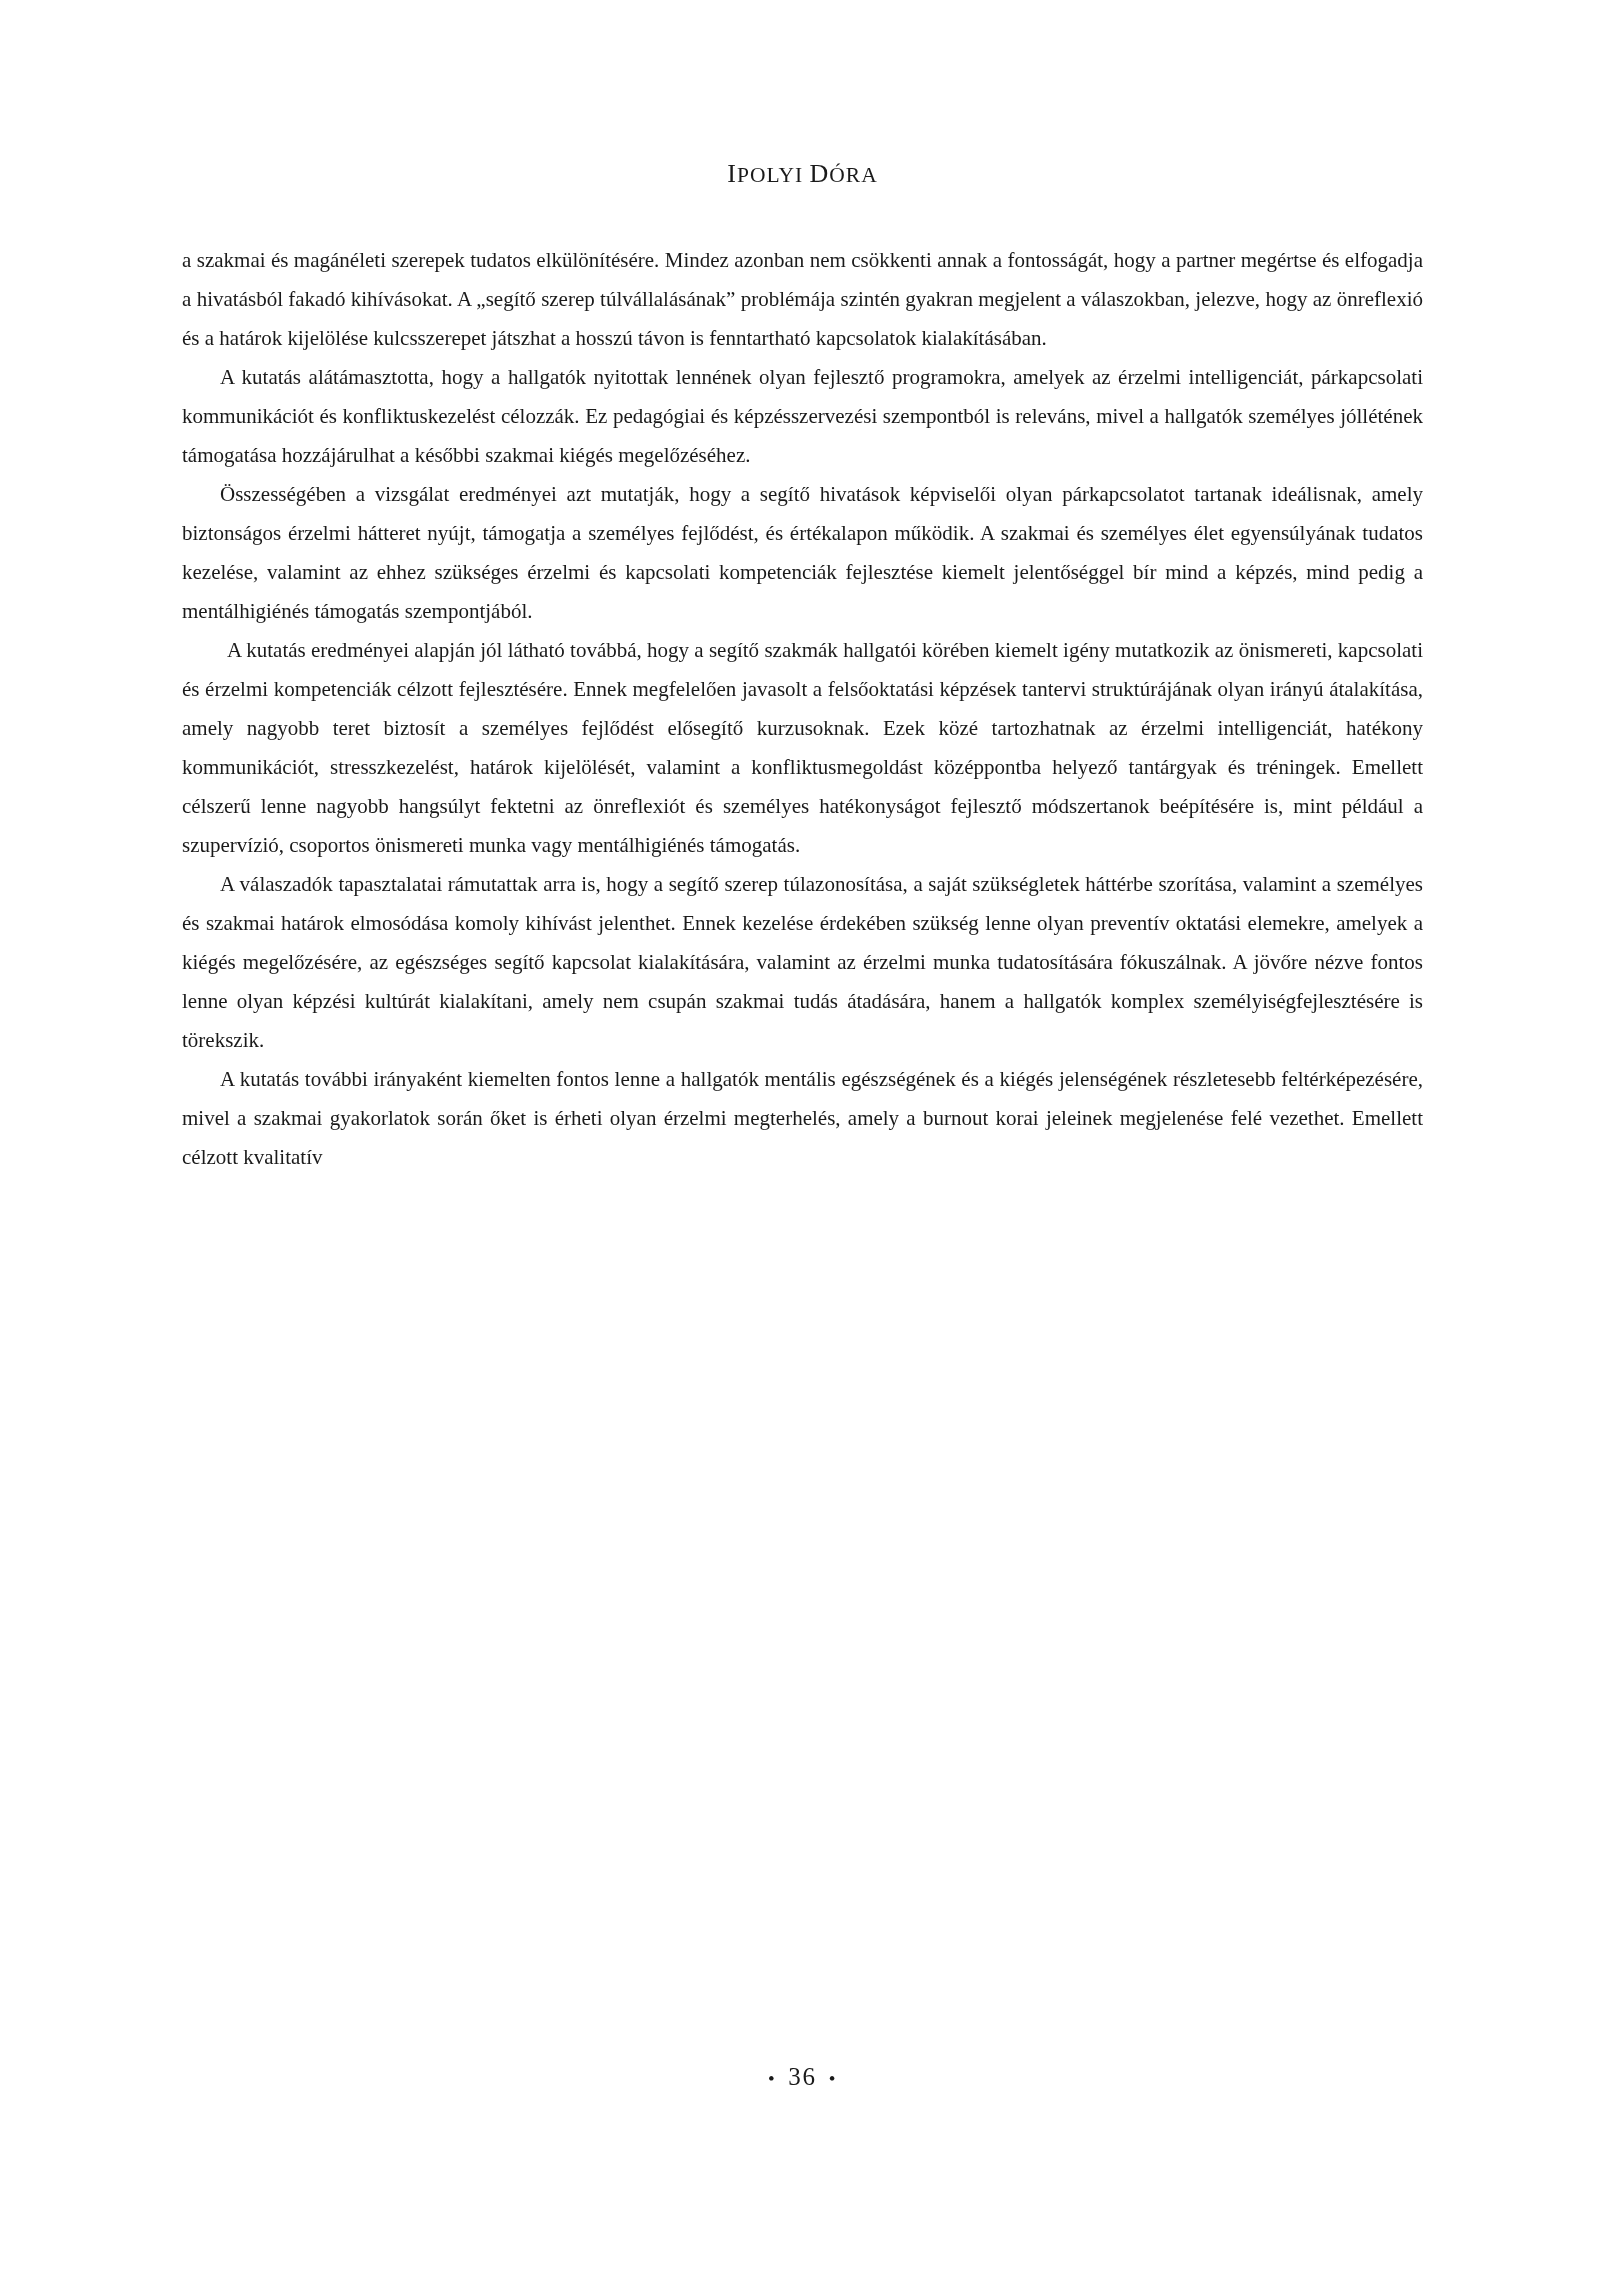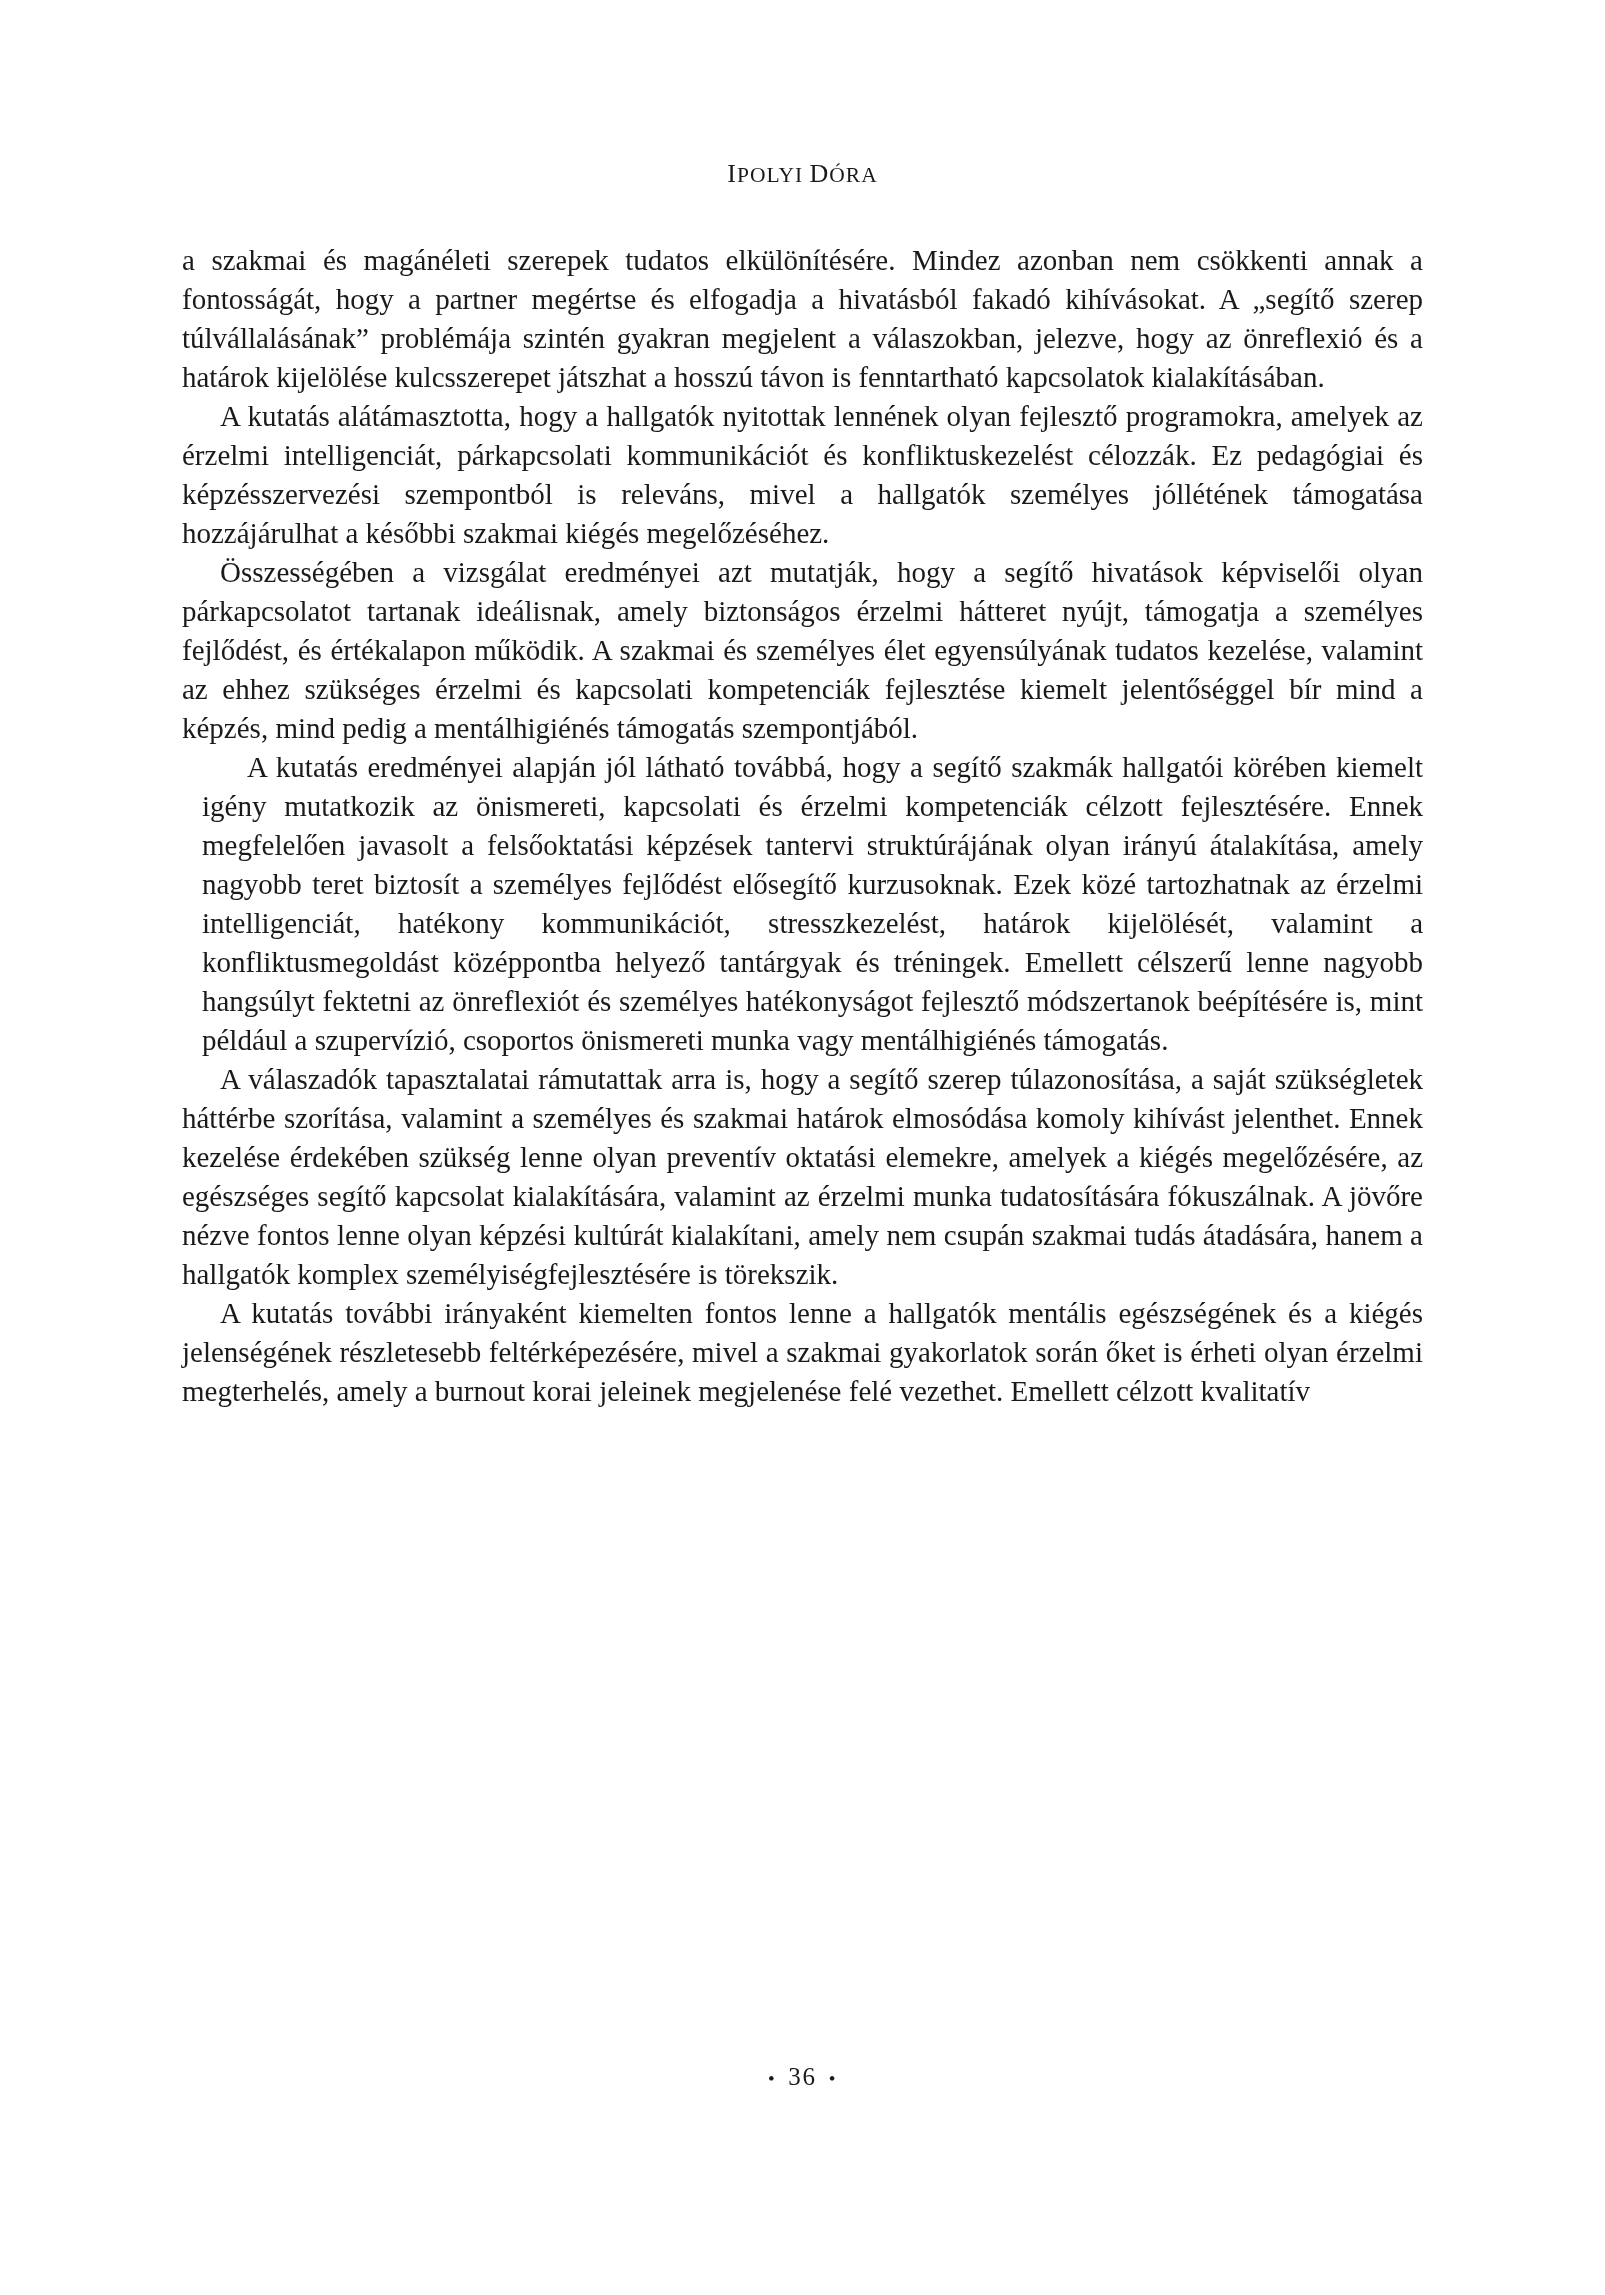--- a/index.html
+++ b/index.html
@@ -29,37 +29,36 @@
     color: #1a1a1a;
   }
   .running-head .sc-first {
     font-size: 26px;
   }
   .body-text {
     position: absolute;
     top: 241px;
     left: 182px;
     width: 1241px;
-    font-size: 29px;
+    font-size: 21px;
     line-height: 39px;
     text-align: justify;
     text-justify: inter-word;
     color: #1a1a1a;
     hyphens: manual;
   }
   .body-text p {
     margin: 0;
     text-indent: 38px;
   }
   .body-text p.no-indent {
     text-indent: 0;
   }
   .body-text p.extra-indent {
     text-indent: 45px;
-    margin-left: 20px;
   }
   .folio {
     position: absolute;
     bottom: 204px;
     left: 0;
     width: 100%;
     text-align: center;
     font-size: 25px;
     letter-spacing: 1.7px;
     color: #1a1a1a;

